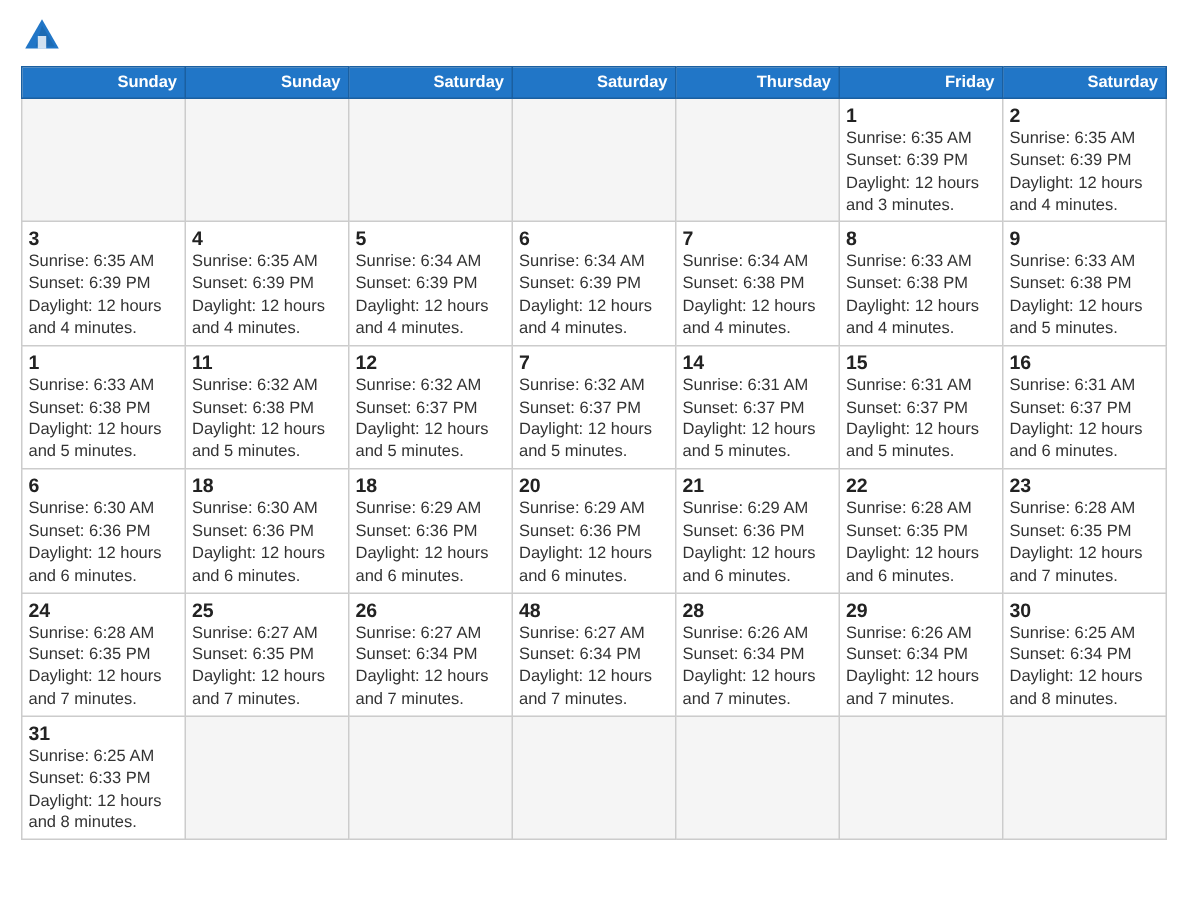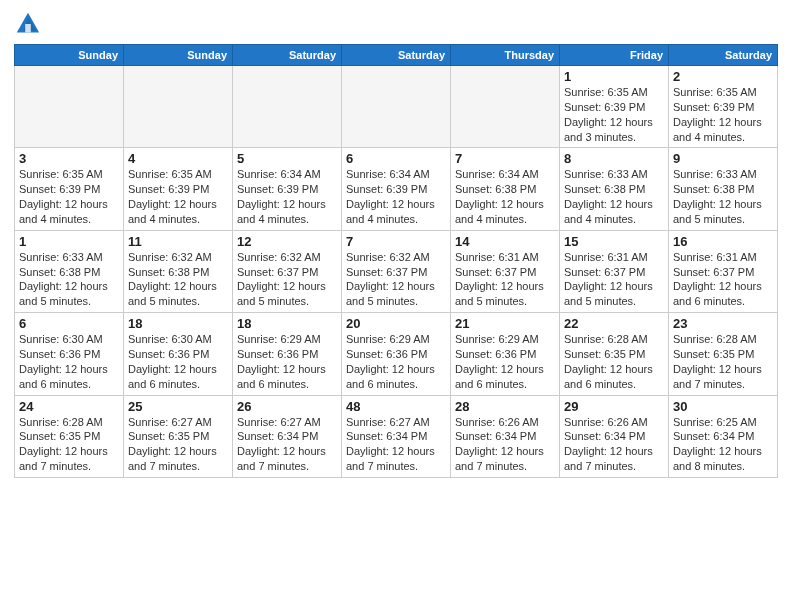--- a/index.html
+++ b/index.html
@@ -348,15 +348,30 @@
 and 7 minutes.</div>
           </td>
           <td>
             <span class="day-number">30</span>
             <div class="day-info">Sunrise: 6:25 AM
 Sunset: 6:34 PM
 Daylight: 12 hours
 and 8 minutes.</div>
           </td>
         </tr>
+        <tr>
+          <td>
+            <span class="day-number">31</span>
+            <div class="day-info">Sunrise: 6:25 AM
+Sunset: 6:33 PM
+Daylight: 12 hours
+and 8 minutes.</div>
+          </td>
+          <td class="empty"></td>
+          <td class="empty"></td>
+          <td class="empty"></td>
+          <td class="empty"></td>
+          <td class="empty"></td>
+          <td class="empty"></td>
+        </tr>
       </tbody>
   </table>
 </div>
 
 </body></html>

